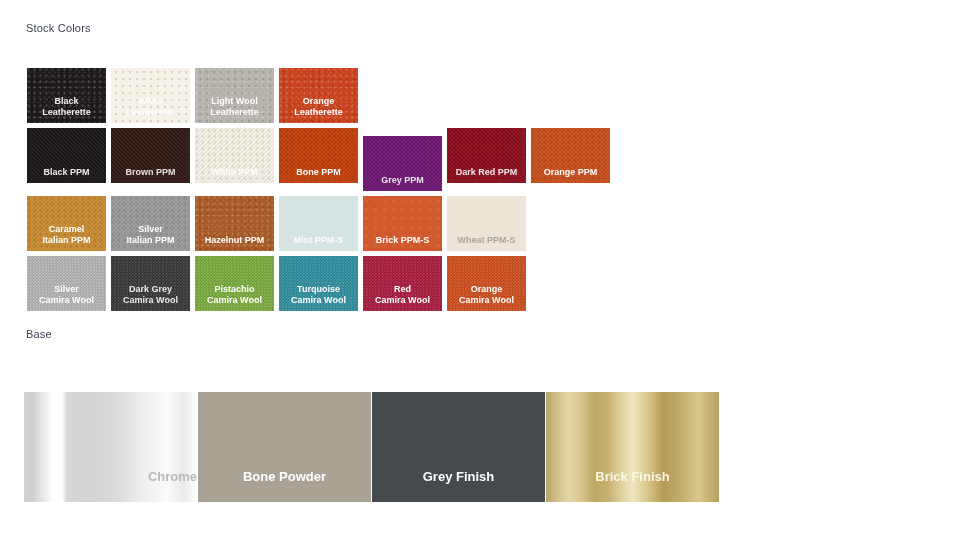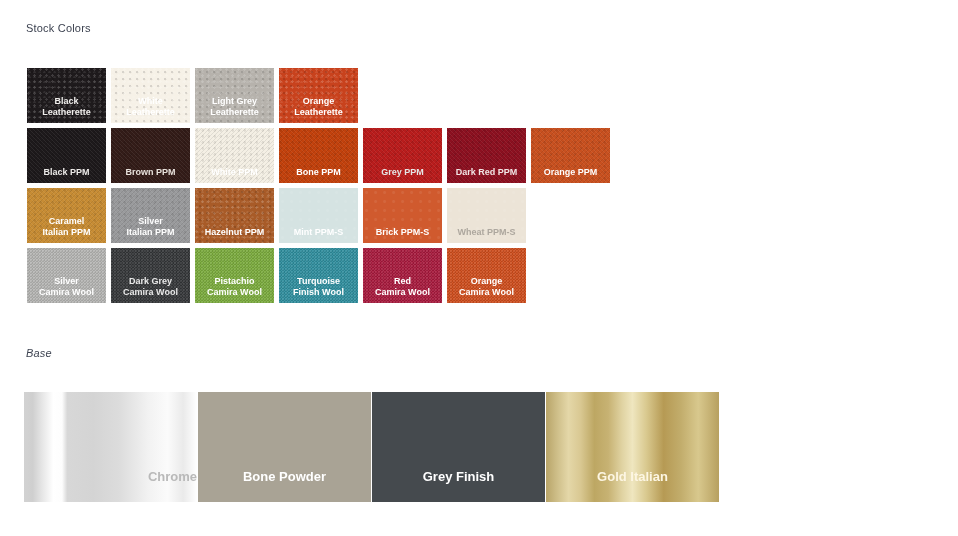--- a/index.html
+++ b/index.html
@@ -15,21 +15,21 @@
   .section-title {
     position: absolute;
     left: 26px;
     font-size: 11px;
     font-weight: 400;
     color: #3c4250;
     letter-spacing: 0.2px;
     white-space: nowrap;
   }
   #stock-title { top: 22px; }
-  #base-title  { top: 347px; font-style: italic; }
+  #base-title  { top: 328px; }
 
   
   .swatch-grid {
     position: absolute;
     left: 27px;
     top: 68px;
     width: 900px;
   }
   .swatch-row {
     display: flex;
@@ -132,21 +132,21 @@
           <div class="swatch-label" style="color: rgb(240, 238, 236);">Black
 Leatherette</div>
         </div>
         <div class="swatch" style="background: rgb(246, 241, 231);">
           <div class="tex leather"></div>
           <div class="swatch-label" style="color: rgb(255, 255, 255); margin-top: 18px;">White
 Leatherette</div>
         </div>
         <div class="swatch" style="background: rgb(182, 178, 172);">
           <div class="tex leather"></div>
-          <div class="swatch-label" style="color: rgb(255, 255, 255);">Light Grey
+          <div class="swatch-label" style="color: rgb(255, 255, 255);">Light Wool
 Leatherette</div>
         </div>
         <div class="swatch" style="background: rgb(200, 66, 29);">
           <div class="tex leather"></div>
           <div class="swatch-label" style="color: rgb(255, 255, 255);">Orange
 Leatherette</div>
         </div>
       </div>
       <div class="swatch-row">
         <div class="swatch" style="background: rgb(29, 25, 27);">
@@ -158,21 +158,21 @@
           <div class="swatch-label" style="color: rgb(232, 226, 220);">Brown PPM</div>
         </div>
         <div class="swatch" style="background: rgb(244, 239, 228);">
           <div class="tex ppm"></div>
           <div class="swatch-label" style="color: rgb(255, 255, 255);">White PPM</div>
         </div>
         <div class="swatch" style="background: #c2410c;">
           <div class="tex ppm"></div>
           <div class="swatch-label" style="color: rgb(255, 255, 255);">Bone PPM</div>
         </div>
-        <div class="swatch" style="background: #b91c1c;">
+        <div class="swatch" style="background: #701a75; margin-top: 8px;">
           <div class="tex ppm"></div>
           <div class="swatch-label" style="color: rgb(230, 230, 230);">Grey PPM</div>
         </div>
         <div class="swatch" style="background: rgb(140, 16, 32);">
           <div class="tex ppm"></div>
           <div class="swatch-label" style="color: rgb(242, 230, 230);">Dark Red PPM</div>
         </div>
         <div class="swatch" style="background: rgb(200, 80, 31);">
           <div class="tex ppm"></div>
           <div class="swatch-label" style="color: rgb(255, 255, 255);">Orange PPM</div>
@@ -218,21 +218,21 @@
 Camira Wool</div>
         </div>
         <div class="swatch" style="background: rgb(122, 171, 60);">
           <div class="tex wool"></div>
           <div class="swatch-label" style="color: rgb(255, 255, 255);">Pistachio
 Camira Wool</div>
         </div>
         <div class="swatch" style="background: rgb(46, 142, 158);">
           <div class="tex wool"></div>
           <div class="swatch-label" style="color: rgb(255, 255, 255);">Turquoise
-Finish Wool</div>
+Camira Wool</div>
         </div>
         <div class="swatch" style="background: rgb(168, 24, 60);">
           <div class="tex wool"></div>
           <div class="swatch-label" style="color: rgb(255, 255, 255);">Red
 Camira Wool</div>
         </div>
         <div class="swatch" style="background: rgb(207, 76, 27);">
           <div class="tex wool"></div>
           <div class="swatch-label" style="color: rgb(255, 255, 255);">Orange
 Camira Wool</div>
@@ -246,17 +246,17 @@
       <div class="base-swatch" style="background: linear-gradient(90deg, rgb(210, 210, 210) 0%, rgb(207, 207, 207) 5%, rgb(232, 232, 232) 11%, rgb(255, 255, 255) 17%, rgb(253, 253, 253) 22%, rgb(215, 215, 215) 25%, rgb(212, 212, 212) 40%, rgb(220, 220, 220) 55%, rgb(242, 242, 242) 72%, rgb(251, 251, 251) 83%, rgb(234, 234, 234) 92%, rgb(255, 255, 255) 100%);">
         <div class="base-label" style="color: rgb(185, 185, 185); text-align: right;">Chrome</div>
       </div>
       <div class="base-swatch" style="background: rgb(169, 163, 149);">
         <div class="base-label" style="color: rgb(255, 255, 255);">Bone Powder</div>
       </div>
       <div class="base-swatch" style="background: rgb(69, 74, 78);">
         <div class="base-label" style="color: rgb(255, 255, 255);">Grey Finish</div>
       </div>
       <div class="base-swatch" style="background: linear-gradient(90deg, rgb(184, 164, 104) 0%, rgb(205, 189, 135) 6%, rgb(228, 215, 168) 13%, rgb(217, 200, 146) 20%, rgb(189, 167, 99) 28%, rgb(199, 178, 115) 36%, rgb(224, 211, 162) 44%, rgb(239, 230, 191) 50%, rgb(217, 201, 143) 58%, rgb(182, 154, 84) 68%, rgb(194, 173, 108) 78%, rgb(216, 200, 141) 88%, rgb(183, 160, 96) 100%);">
-        <div class="base-label" style="color: rgb(253, 246, 227);">Gold Italian</div>
+        <div class="base-label" style="color: rgb(253, 246, 227);">Brick Finish</div>
       </div>
     </div>
 
 </div>
 
 </body></html>

